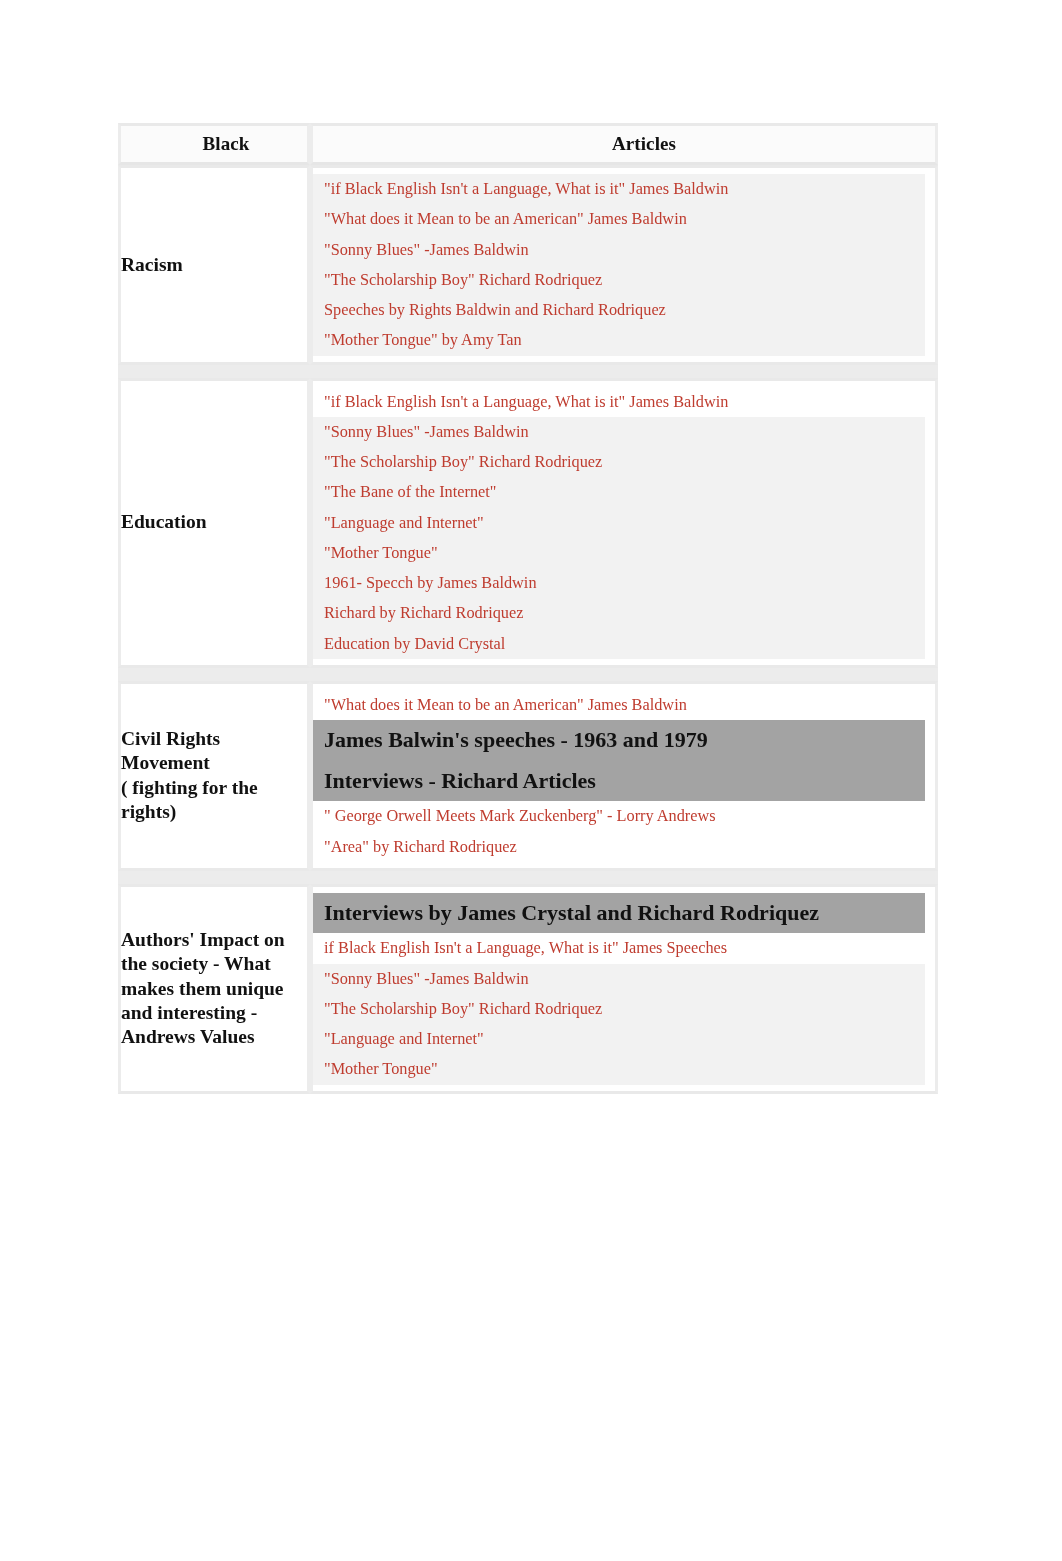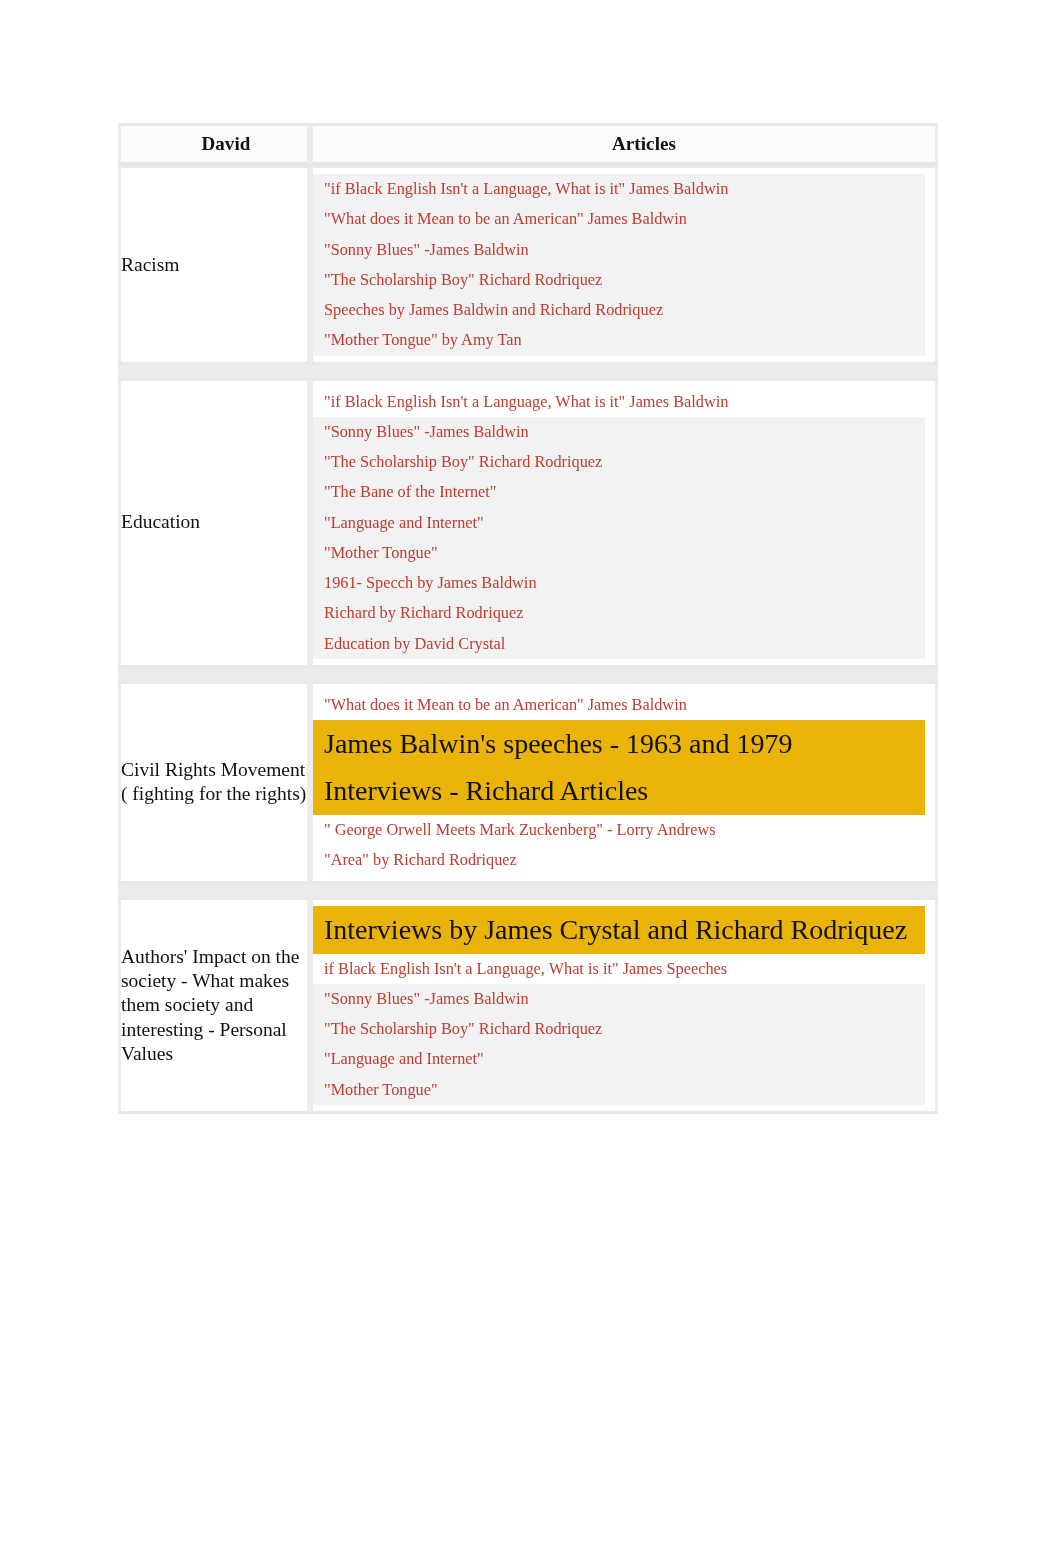--- a/index.html
+++ b/index.html
@@ -75,20 +75,21 @@
     background: #ffffff;
     padding-left: 24px;
     padding-right: 6px;
   }
   .topic-text {
     display: block;
     font-size: 19.5px;
     color: #111111;
     line-height: 1.25;
     white-space: pre-line;
+    font-weight: bold;
   }
 
   
   .arts-cell {
     padding: 0;
   }
   .arts-inner {
     display: block;
     padding: 6px 10px 6px 0px;
   }
@@ -98,25 +99,26 @@
     line-height: 1.12;
     color: #bf3c2f;
     padding: 6px 8px 6px 11px;
     background: #f2f2f2;
     white-space: nowrap;
   }
   .art-line.plain {
     background: #ffffff;
   }
   .art-line.big {
-    font-size: 28px;
+    font-size: 22px;
     color: #111111;
-    background: #eab308;
+    background: #a3a3a3;
     padding-top: 8px;
     padding-bottom: 8px;
+    font-weight: bold;
   }
 
   
   .sep-row td {
     height: 13px;
     background: #ececec;
     border-top: 0;
     border-bottom: 0;
     padding: 0;
   }
@@ -127,39 +129,39 @@
 <div id="page">
   <div id="table-wrap">
     <table class="doc-table">
       <colgroup>
         <col class="col-topic">
         <col class="col-arts">
       </colgroup>
       <thead>
         <tr>
           <th class="hdr-cell topic">
-            <span class="hdr-text">David</span>
+            <span class="hdr-text">Black</span>
           </th>
           <th class="hdr-cell arts">
             <span class="hdr-text">Articles</span>
           </th>
         </tr>
       </thead>
       <tbody id="tbody">
           <tr>
             <td class="topic-cell">
               <span class="topic-text">Racism</span>
             </td>
             <td class="arts-cell">
               <span class="arts-inner">
                 <span class="art-line">"if Black English Isn't a Language, What is it" James Baldwin</span>
                 <span class="art-line">"What does it Mean to be an American" James Baldwin</span>
                 <span class="art-line">"Sonny Blues" -James Baldwin</span>
                 <span class="art-line">"The Scholarship Boy" Richard Rodriquez</span>
-                <span class="art-line">Speeches by James Baldwin and Richard Rodriquez</span>
+                <span class="art-line">Speeches by Rights Baldwin and Richard Rodriquez</span>
                 <span class="art-line">"Mother Tongue" by Amy Tan</span>
               </span>
             </td>
           </tr>
           <tr class="sep-row">
             <td></td>
             <td></td>
           </tr>
           <tr>
             <td class="topic-cell">
@@ -197,21 +199,21 @@
                 <span class="art-line plain">"Area" by Richard Rodriquez</span>
               </span>
             </td>
           </tr>
           <tr class="sep-row">
             <td></td>
             <td></td>
           </tr>
           <tr>
             <td class="topic-cell">
-              <span class="topic-text">Authors' Impact on the society - What makes them society and interesting - Personal Values</span>
+              <span class="topic-text">Authors' Impact on the society - What makes them unique and interesting - Andrews Values</span>
             </td>
             <td class="arts-cell">
               <span class="arts-inner">
                 <span class="art-line big plain">Interviews by James Crystal and Richard Rodriquez</span>
                 <span class="art-line plain">if Black English Isn't a Language, What is it" James Speeches</span>
                 <span class="art-line">"Sonny Blues" -James Baldwin</span>
                 <span class="art-line">"The Scholarship Boy" Richard Rodriquez</span>
                 <span class="art-line">"Language and Internet"</span>
                 <span class="art-line">"Mother Tongue"</span>
               </span>

